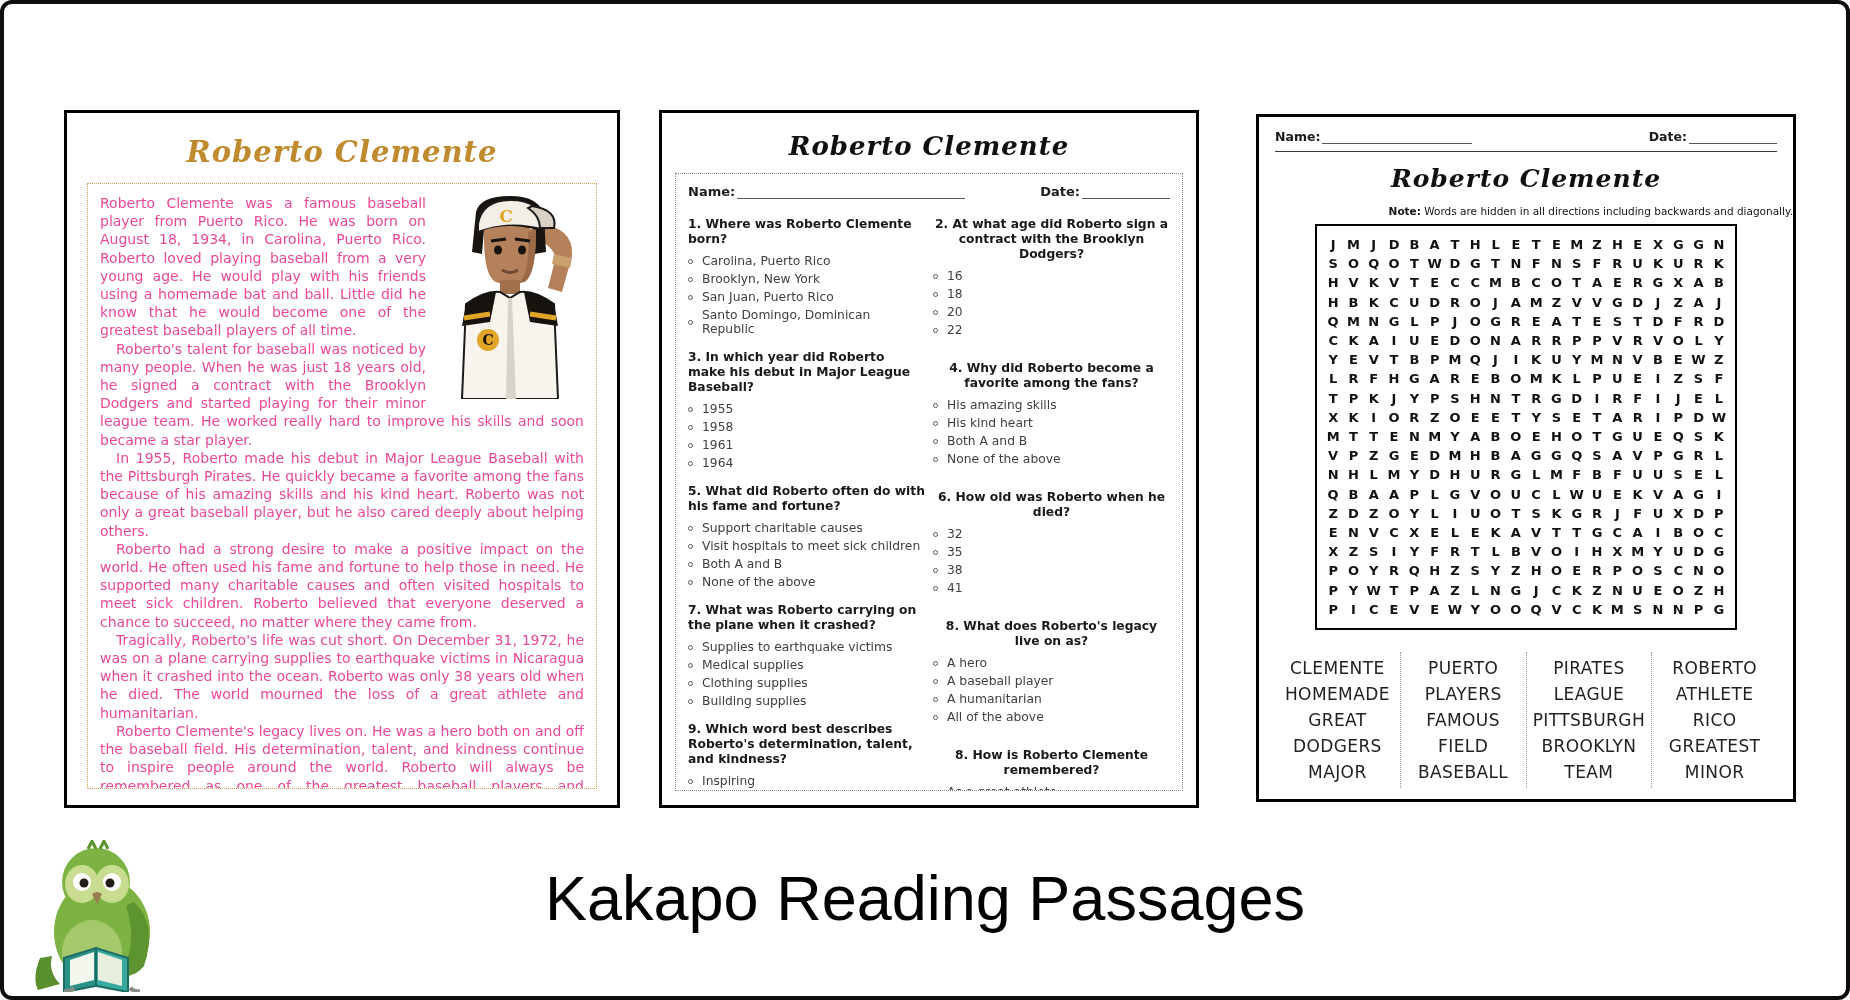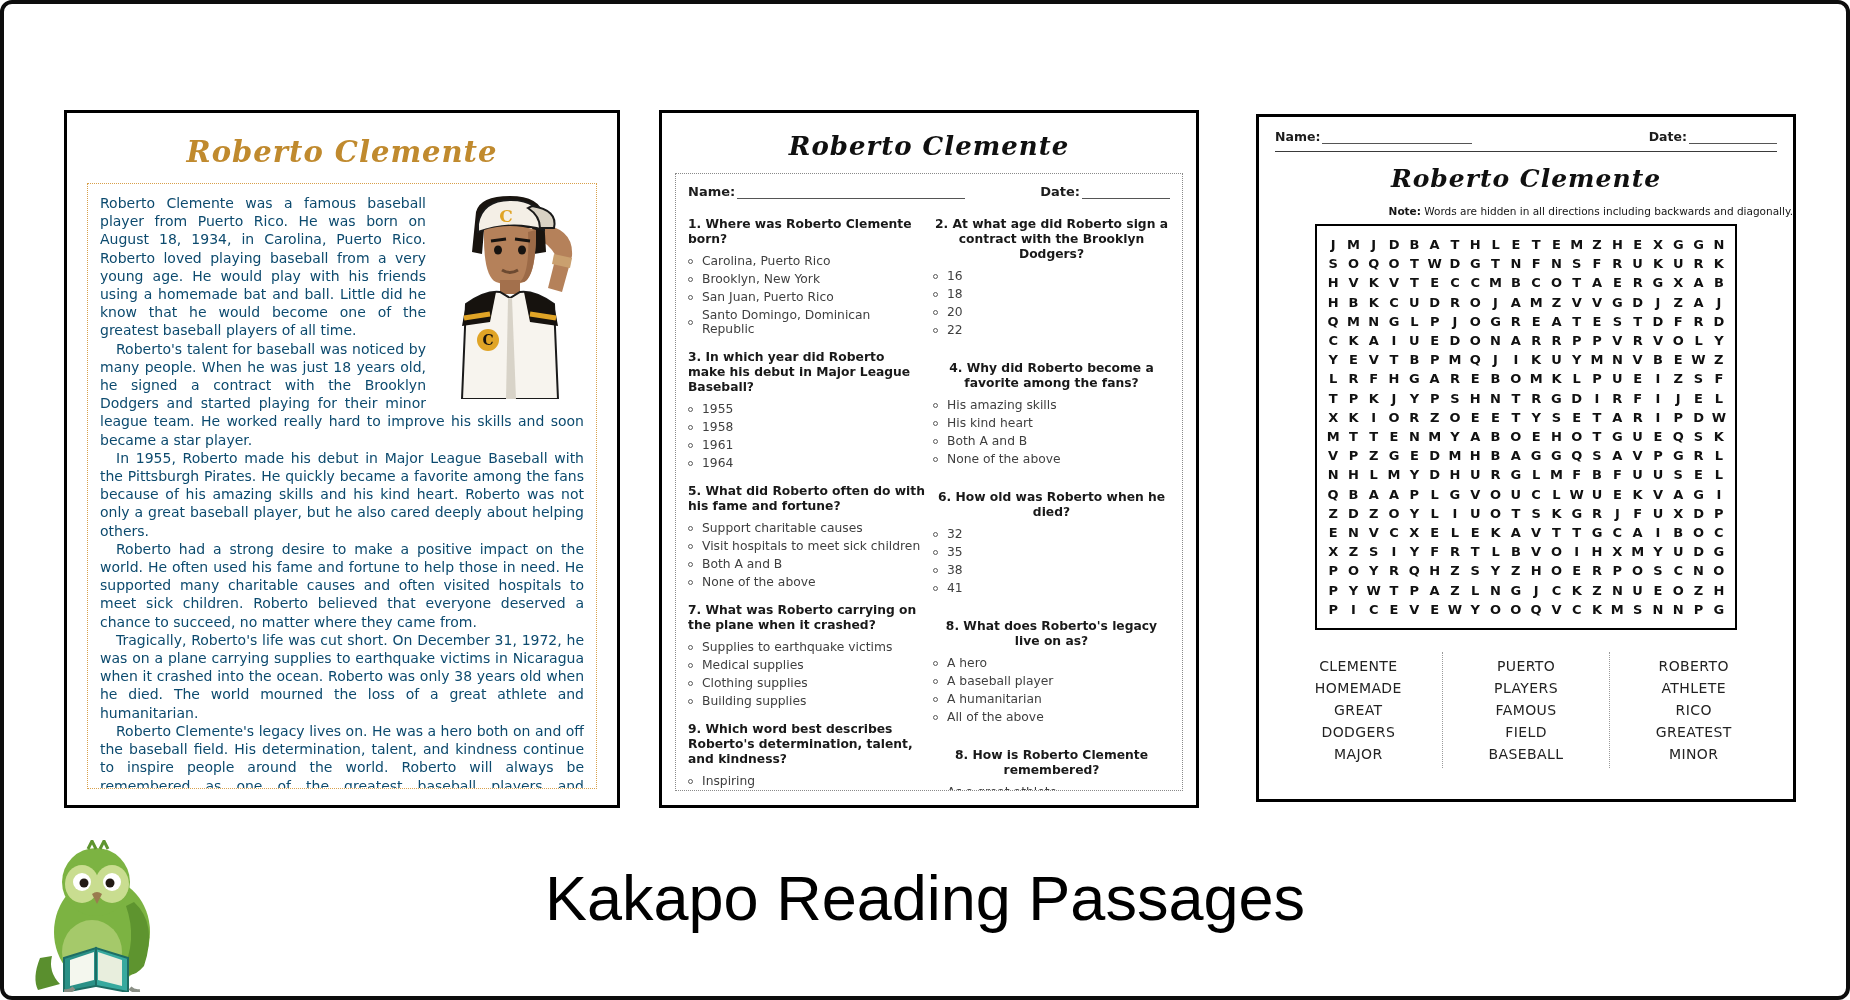--- a/index.html
+++ b/index.html
@@ -11,21 +11,21 @@
   
   .page { position:absolute; background:#fff; border:3px solid #000; }
   .script-title { text-align:center; font-family:"DejaVu Serif", cursive;
                   font-style:italic; font-weight:bold; letter-spacing:1px; }
 
   
   .page1 { left:60px; top:106px; width:556px; height:698px; }
   .page1 .script-title { margin-top:22px; font-size:29px; color:#c08a2e; }
   .passage-box { position:absolute; left:20px; right:20px; top:70px; bottom:16px;
                  border:1px dotted #d8a04a; padding:10px 12px; overflow:hidden; }
-  .passage-box p { font-size:14px; line-height:18.2px; color:#0c4a6e; text-align:justify; }
+  .passage-box p { font-size:14px; line-height:18.2px; color:#ec4899; text-align:justify; }
   .passage-box p + p { text-indent:16px; }
   .player-illo { float:right; width:148px; height:205px; margin:0 0 4px 10px; }
 
   
   .page2 { left:655px; top:106px; width:540px; height:698px; }
   .page2 .script-title { margin-top:18px; font-size:26px; color:#101010; }
   .qbox { position:absolute; left:13px; right:13px; top:60px; bottom:14px;
           border:1px dotted #8a8a8a; padding:10px 12px; overflow:hidden; }
   .name-date-row { display:flex; justify-content:space-between; align-items:flex-end;
                    font-size:13px; font-weight:bold; color:#1c1c1c; }
@@ -47,21 +47,21 @@
                border-bottom:1.5px solid #3a3a3a; padding-bottom:7px; font-size:12.5px;
                font-weight:bold; color:#1c1c1c; }
   .page3 .script-title { margin-top:12px; font-size:25px; color:#101010; }
   .note-line { text-align:right; font-size:10.5px; color:#141414; margin-top:12px; }
   .grid-box { margin:7px auto 0; width:422px; border:2.5px solid #000; padding:9px 6px;
               display:grid; grid-template-columns:repeat(20,1fr); }
   .grid-box .cell { text-align:center; font-weight:bold; font-size:13px; line-height:19.2px; color:#111; }
   .word-list { display:flex; margin:22px 16px 0; }
   .word-col { flex:1; text-align:center; border-left:1.5px dotted #9a9a9a; }
   .word-col:first-child { border-left:none; }
-  .word-col .word { font-size:14px; color:#222; margin:6px 0; letter-spacing:.4px; }
+  .word-col .word { font-size:17px; color:#222; margin:6px 0; letter-spacing:.4px; }
 
   
   .footer-brand { position:absolute; left:0; right:0; top:858px; text-align:center;
                   font-family:"Liberation Sans", sans-serif; font-size:63px; color:#000; }
   .mascot { position:absolute; left:26px; top:836px; width:142px; height:152px; }
 </style>
 </head>
 <body>
 
 <div class="canvas">
@@ -709,20 +709,27 @@
           <div class="word">MAJOR</div>
         </div>
         <div class="word-col">
           <div class="word">PUERTO</div>
           <div class="word">PLAYERS</div>
           <div class="word">FAMOUS</div>
           <div class="word">FIELD</div>
           <div class="word">BASEBALL</div>
         </div>
         <div class="word-col">
+          <div class="word">PIRATES</div>
+          <div class="word">LEAGUE</div>
+          <div class="word">PITTSBURGH</div>
+          <div class="word">BROOKLYN</div>
+          <div class="word">TEAM</div>
+        </div>
+        <div class="word-col">
           <div class="word">ROBERTO</div>
           <div class="word">ATHLETE</div>
           <div class="word">RICO</div>
           <div class="word">GREATEST</div>
           <div class="word">MINOR</div>
         </div>
       </div>
   </div>
 
   <div class="footer-brand">Kakapo Reading Passages</div>

